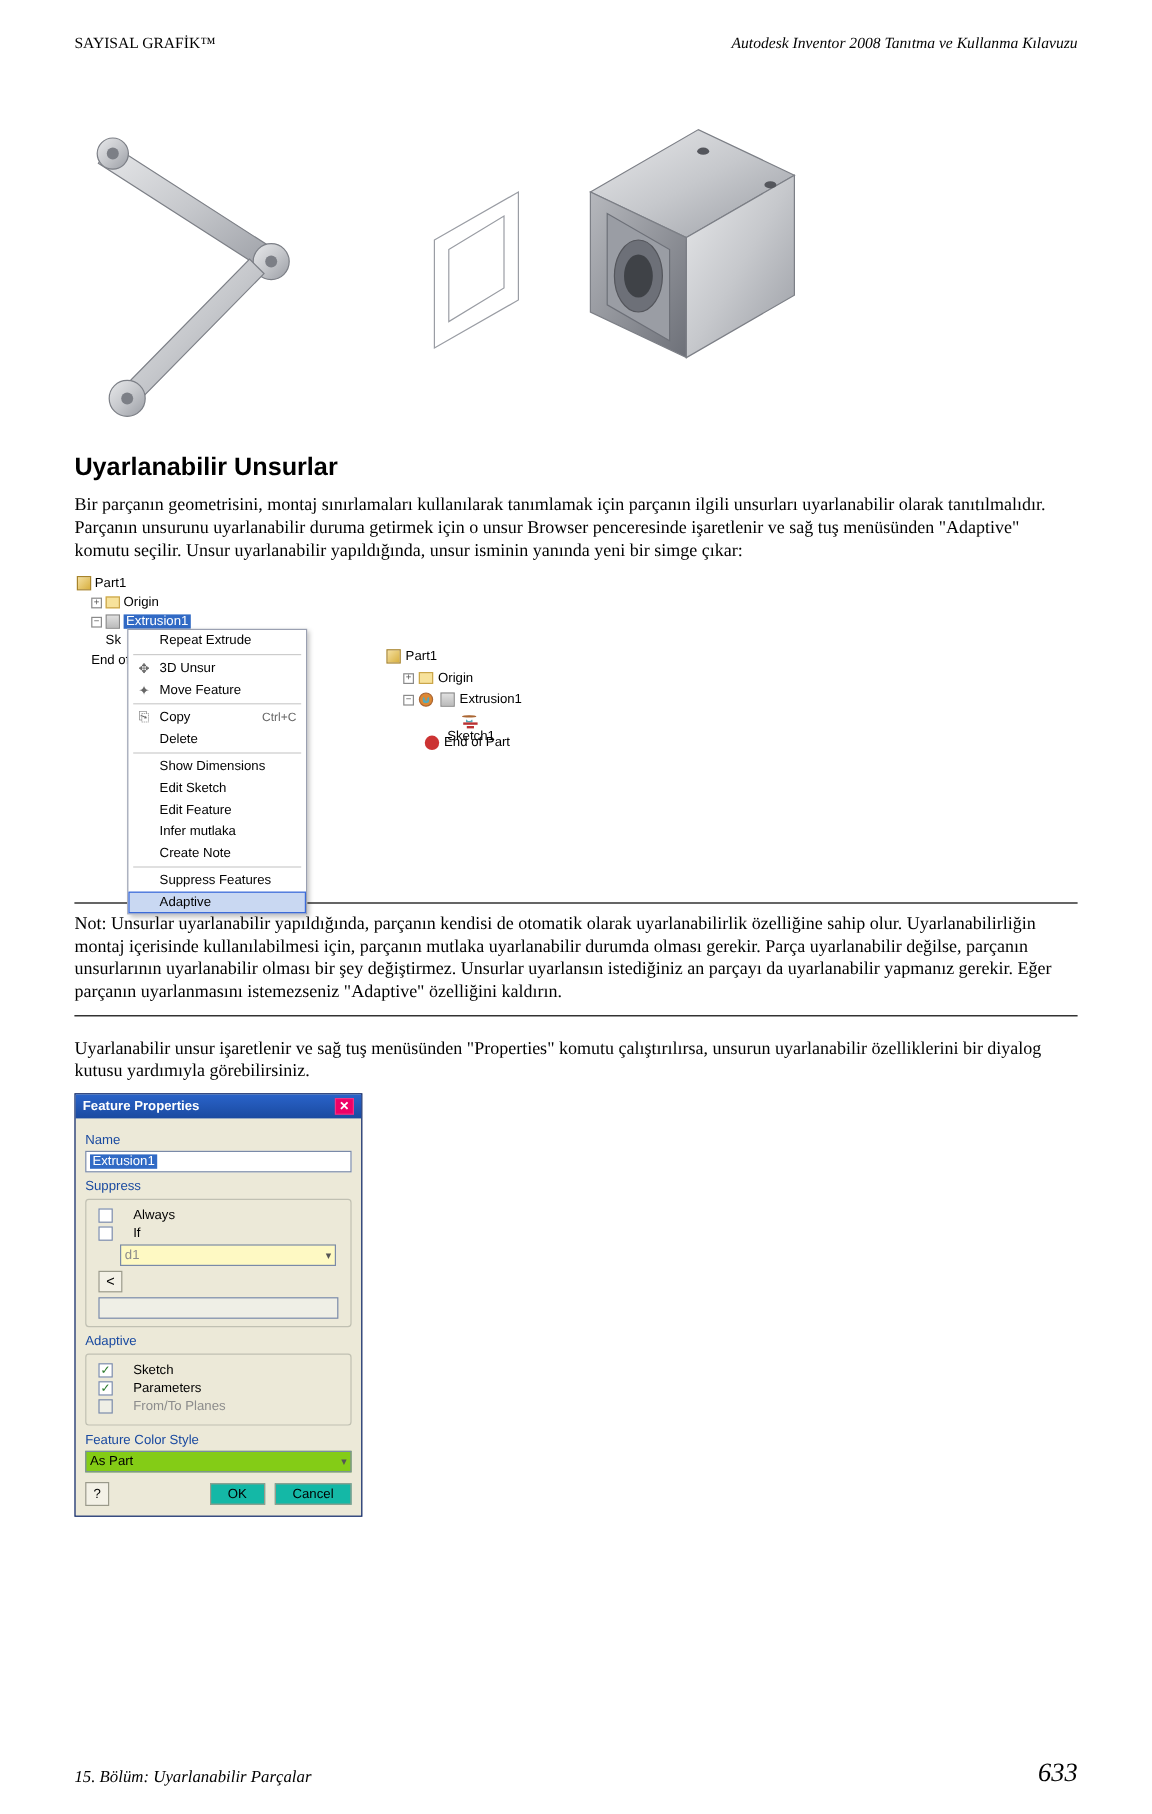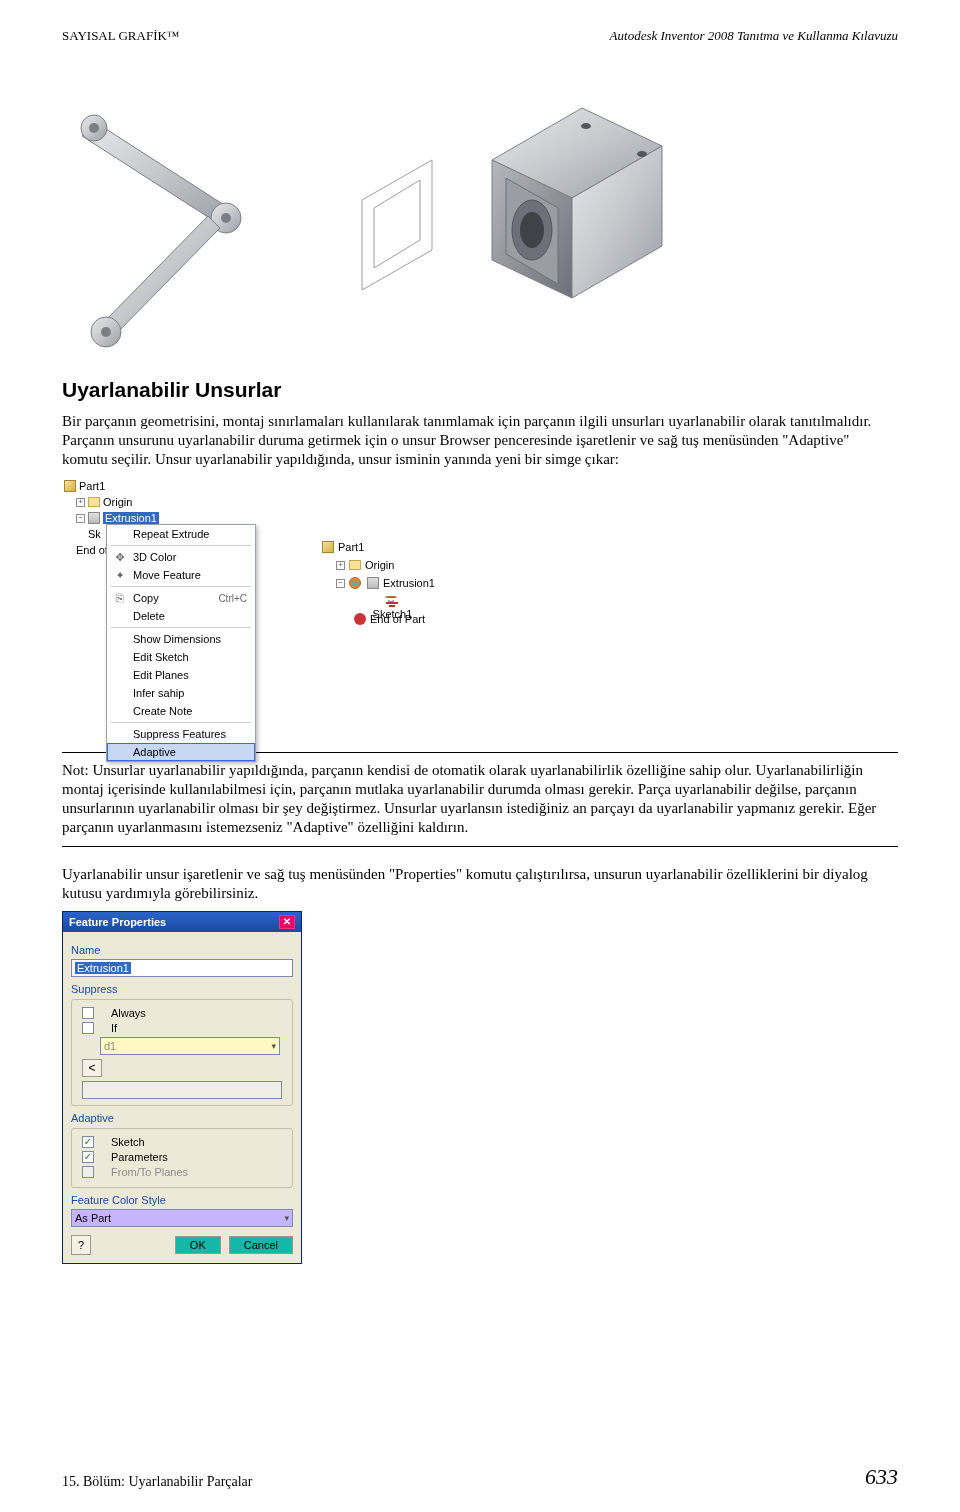--- a/index.html
+++ b/index.html
@@ -94,38 +94,38 @@
   .dlg-body { padding: 6px 8px 8px 8px; }
   .grp-label { color:#1a4aa0; font-size:11px; margin:6px 0 3px 0; }
   .dlg-body .edit {
     background:#fff;border:1px solid #7a8aa8;padding:2px 3px;width:100%;font-size:11px;
     font-family:Tahoma,Arial,sans-serif;
   }
   .edit .seltxt{background:#316ac5;color:#fff;padding:0 2px;}
   .chkrow { display:flex;align-items:center;gap:17px;margin:3px 0 3px 6px;}
   .chkrow.disabled { color:#8c8c8c; }
   .combo {
-    background:#c4b5fd;border:1px solid #7a8aa8;padding:2px 3px;width:180px;display:flex;justify-content:space-between;align-items:center;margin-left:6px;
+    background:#84cc16;border:1px solid #7a8aa8;padding:2px 3px;width:180px;display:flex;justify-content:space-between;align-items:center;margin-left:6px;
   }
   .combo.disabled { background:#fef9c3; color:#8c8c8c;}
   .combo .arrow{font-size:9px;color:#555;}
   .grpbox{ border:1px solid #c0c0b2; border-radius:3px; padding:4px 4px 6px 4px; margin-top:4px; position:relative;}
   .lt-btn { width:20px;height:18px;border:1px solid #9a9a8a;background:#f3f1e6;display:flex;align-items:center;justify-content:center;font-size:12px;margin:4px 0 0 6px;}
   .btnrow{display:flex;justify-content:flex-end;gap:8px;align-items:center;margin-top:8px;}
   .btnrow .dlgbtn{border:1px solid #9a9a8a;background:#14b8a6;padding:2px 14px;font-size:11px;}
   .btnrow .help{width:20px;height:20px;border:1px solid #9a9a8a;background:#f3f1e6;display:flex;align-items:center;justify-content:center;margin-right:auto;}
   .chk { width:12px;height:12px;border:1px solid #7a8aa8;background:#fff;display:inline-flex;align-items:center;justify-content:center;font-size:10px;color:#2a7a2a;}
   .chk.disabled{background:#efefe6;color:#aaa;}
   .footer{
     position:absolute;left:62px;right:62px;bottom:22px;
     display:flex;justify-content:space-between;align-items:flex-end;
     font-size:14px;
   }
   .footer .pg{font-style:italic;font-size:22px;}
-  .footer .ch{font-size:14px;}
+  .footer .ch{font-style:italic;font-size:14px;}
 </style>
 </head>
 <body>
 
 <div class="header-row">
   <span>SAYISAL GRAFİK™</span>
   <span class="right">Autodesk Inventor 2008 Tanıtma ve Kullanma Kılavuzu</span>
 </div>
 
 <div class="hero-figure">
@@ -204,21 +204,21 @@
         </div>
     </div>
     <div class="ctx-menu">
       <div class="mi">
           <span class="ico"></span>
           <span>Repeat Extrude</span>
         </div>
       <hr>
       <div class="mi">
           <span class="ico">✥</span>
-          <span>3D Color</span>
+          <span>3D Unsur</span>
         </div>
       <div class="mi">
           <span class="ico">✦</span>
           <span>Move Feature</span>
         </div>
       <hr>
       <div class="mi">
           <span class="ico">⎘</span>
           <span>Copy</span>
           <span class="gap"></span>
@@ -232,25 +232,25 @@
       <div class="mi">
           <span class="ico"></span>
           <span>Show Dimensions</span>
         </div>
       <div class="mi">
           <span class="ico"></span>
           <span>Edit Sketch</span>
         </div>
       <div class="mi">
           <span class="ico"></span>
-          <span>Edit Planes</span>
-        </div>
-      <div class="mi">
-          <span class="ico"></span>
-          <span>Infer sahip</span>
+          <span>Edit Feature</span>
+        </div>
+      <div class="mi">
+          <span class="ico"></span>
+          <span>Infer mutlaka</span>
         </div>
       <div class="mi">
           <span class="ico"></span>
           <span>Create Note</span>
         </div>
       <hr>
       <div class="mi">
           <span class="ico"></span>
           <span>Suppress Features</span>
         </div>

